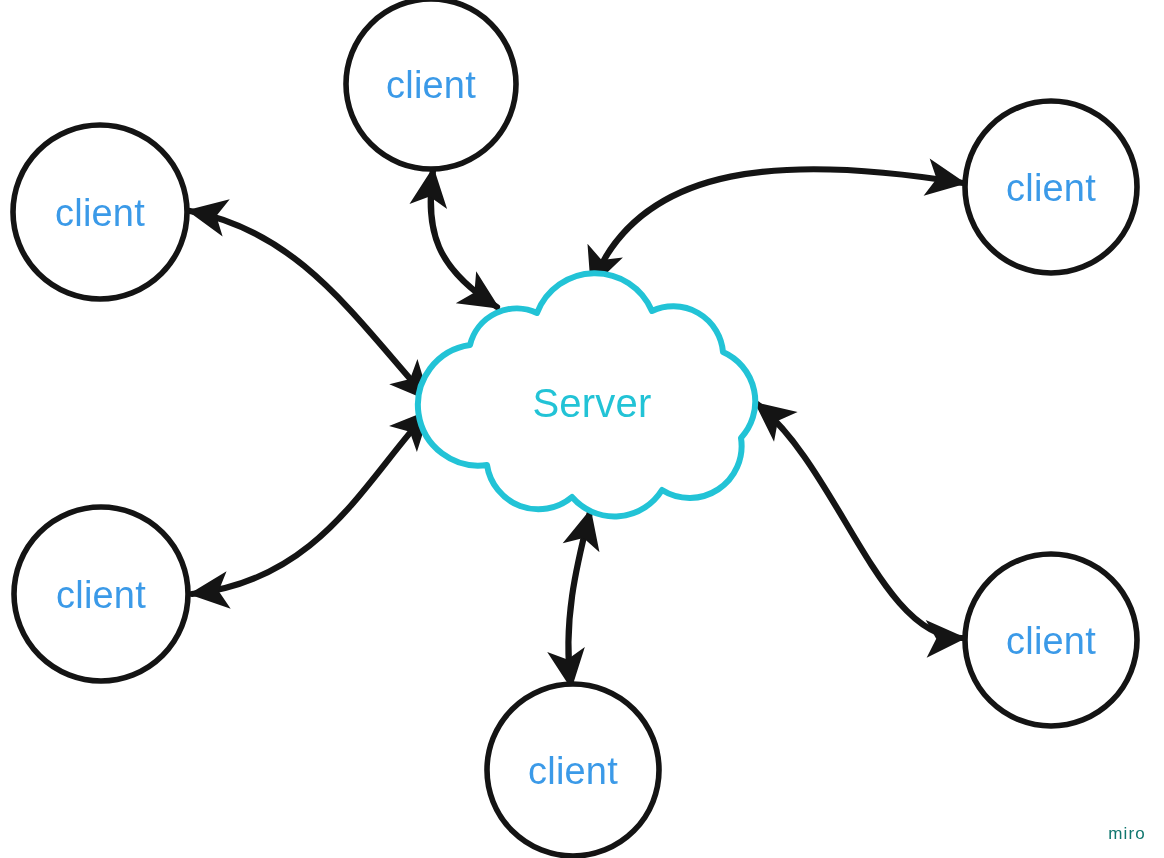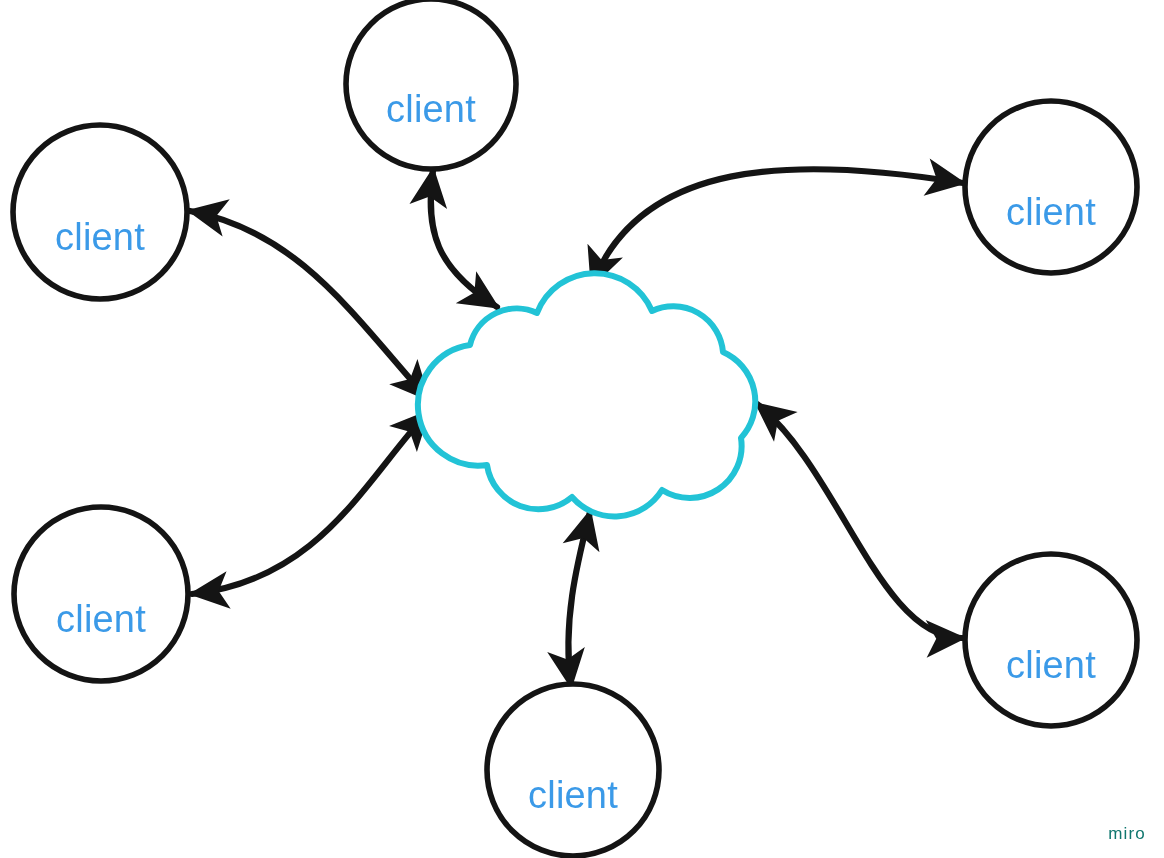--- a/index.html
+++ b/index.html
@@ -33,21 +33,20 @@
     transform: translate(-50%, -50%);
     white-space: nowrap;
     pointer-events: none;
     font-family: "Liberation Sans", sans-serif;
     font-weight: 400;
   }
   .client-label {
     font-size: 38px;
     color: #3b9ae8;
     letter-spacing: 0.2px;
-    margin-top: 24px;
   }
   .server-label {
     font-size: 40px;
     color: #22c3d6;
     letter-spacing: 0.2px;
   }
   .watermark {
     position: absolute;
     right: 18px;
     bottom: 14px;
@@ -103,20 +102,21 @@
     <g>
       <circle cx="431" cy="84" r="85" fill="#ffffff" stroke="#141414" stroke-width="5.6"></circle>
       <circle cx="100" cy="212" r="87" fill="#ffffff" stroke="#141414" stroke-width="5.6"></circle>
       <circle cx="1051" cy="187" r="86" fill="#ffffff" stroke="#141414" stroke-width="5.6"></circle>
       <circle cx="101" cy="594" r="87" fill="#ffffff" stroke="#141414" stroke-width="5.6"></circle>
       <circle cx="1051" cy="640" r="86" fill="#ffffff" stroke="#141414" stroke-width="5.6"></circle>
       <circle cx="573" cy="770" r="86" fill="#ffffff" stroke="#141414" stroke-width="5.6"></circle>
     </g>
   </svg>
 
+  <div class="node-label server-label" style="left:592px; top:403px;">Server</div>
 
   <div class="node-label client-label" style="left:431px; top:85px;">client</div>
   <div class="node-label client-label" style="left:100px; top:213px;">client</div>
   <div class="node-label client-label" style="left:1051px; top:188px;">client</div>
   <div class="node-label client-label" style="left:101px; top:595px;">client</div>
   <div class="node-label client-label" style="left:1051px; top:641px;">client</div>
   <div class="node-label client-label" style="left:573px; top:771px;">client</div>
 
   <div class="watermark">miro</div>
 

